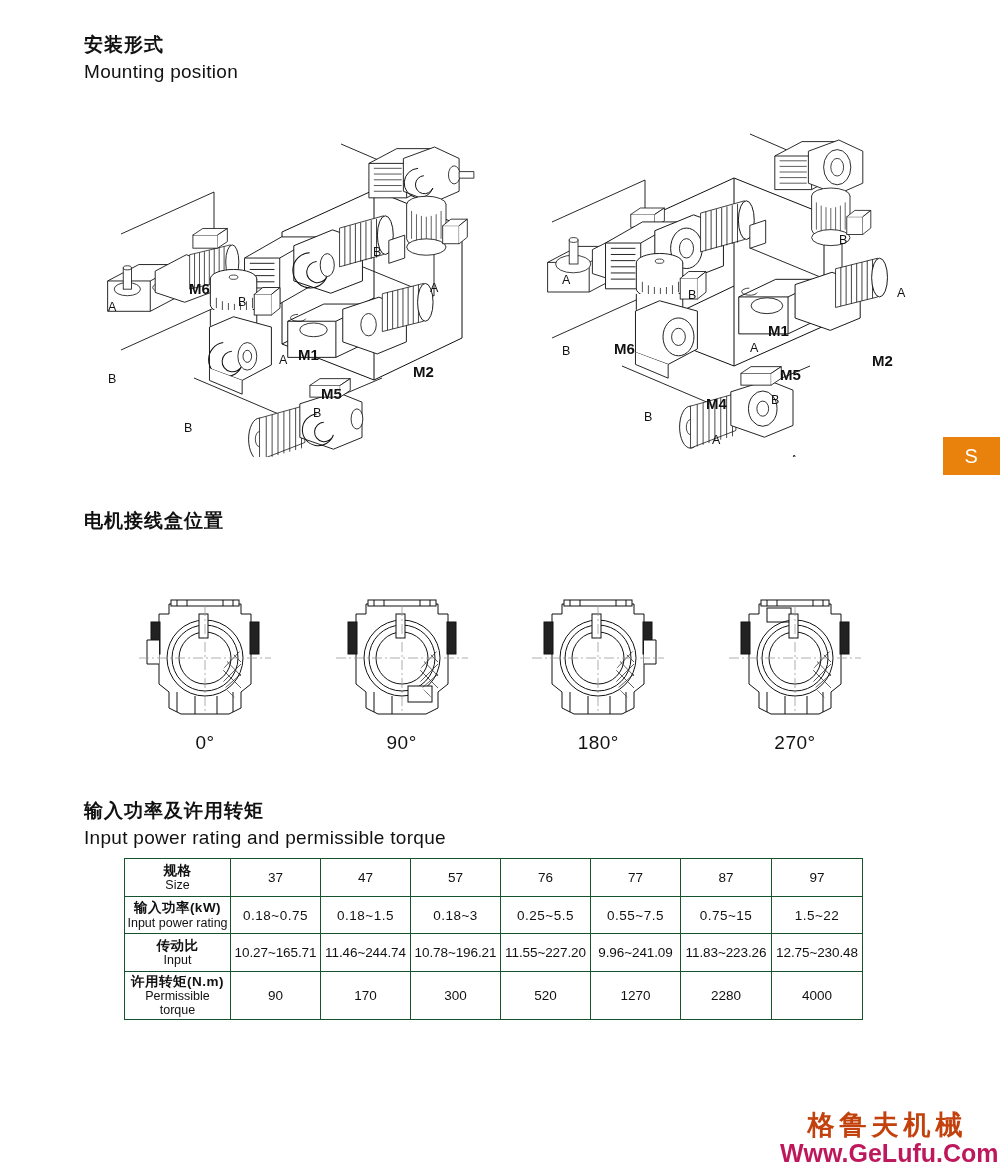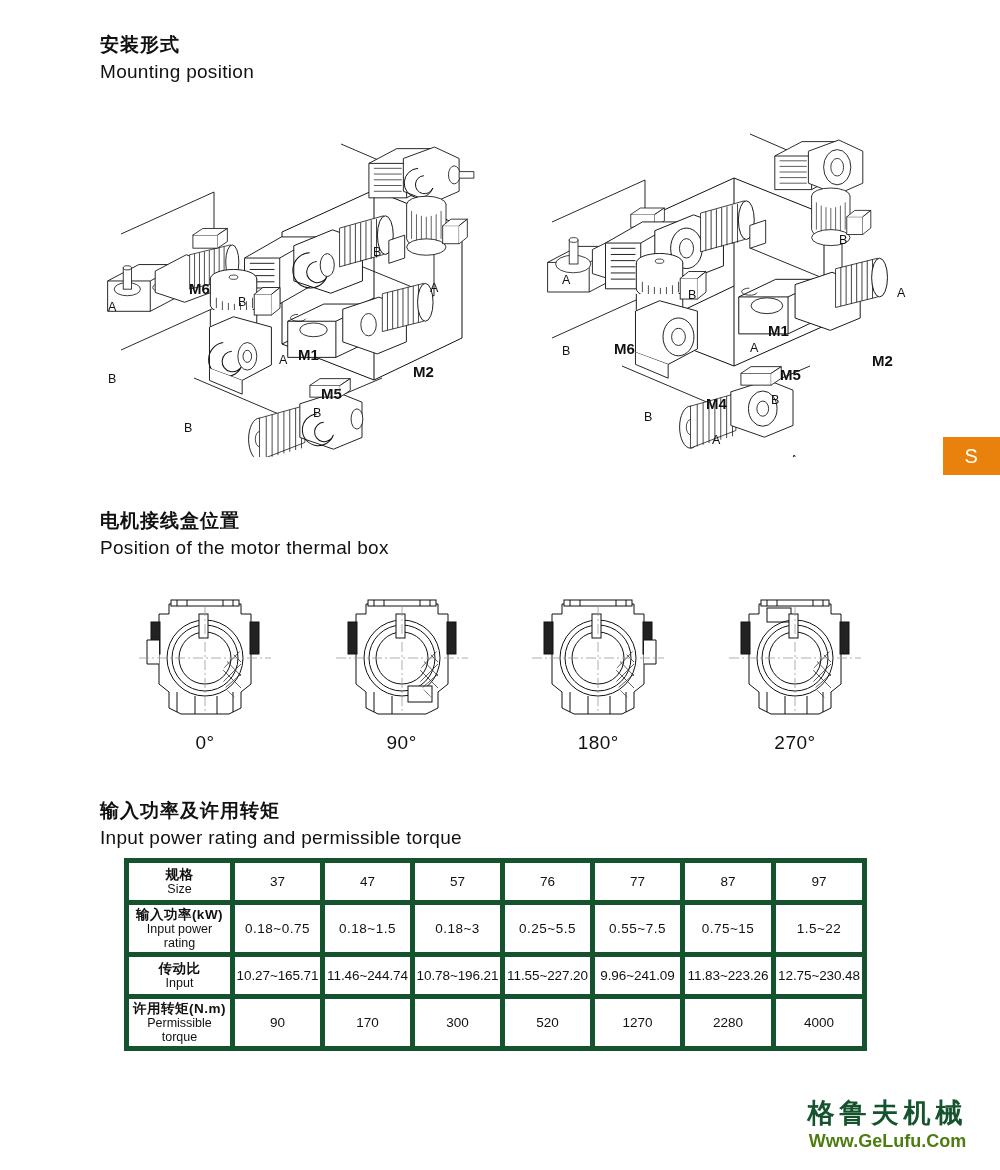--- a/index.html
+++ b/index.html
@@ -12,21 +12,21 @@
     background: #ffffff;
     font-family: "Liberation Sans", "DejaVu Sans", sans-serif;
     color: #1a1a1a;
     position: relative;
     overflow: hidden;
   }
 
   
   .section-heading {
     position: absolute;
-    left: 100px;
+    left: 84px;
   }
   .heading-cn {
     font-size: 19px;
     font-weight: bold;
     letter-spacing: 1px;
     line-height: 26px;
     color: #111;
   }
   .heading-en {
     font-size: 19px;
@@ -94,21 +94,21 @@
     left: 124px;
     top: 858px;
     width: 738px;
   }
   table.spec {
     border-collapse: collapse;
     width: 738px;
     table-layout: fixed;
   }
   table.spec td {
-    border: 5px solid #14532d;
+    border: 1px solid #14532d;
     text-align: center;
     vertical-align: middle;
     font-size: 13.5px;
     color: #111;
     padding: 2px 1px;
   }
   td.rowhead {
     width: 106px;
     line-height: 1.12;
     padding: 3px 2px;
@@ -146,28 +146,29 @@
     position: absolute;
     left: 780px;
     top: 1098px;
     width: 215px;
     text-align: center;
     pointer-events: none;
   }
   #watermark .wm-cn {
     font-size: 27px;
     font-weight: bold;
-    color: #14532d;
+    color: #c2410c;
     letter-spacing: 5px;
     line-height: 30px;
+    margin-top: 12px;
   }
   #watermark .wm-en {
-    font-size: 18px;
+    font-size: 25px;
     font-weight: bold;
-    color: #4d7c0f;
+    color: #be185d;
     letter-spacing: 0px;
     line-height: 27px;
   }
 </style>
 </head>
 <body>
 
 <div class="section-heading" id="heading-mounting">
   <div class="heading-cn">安装形式</div>
   <div class="heading-en">Mounting position</div>
@@ -504,21 +505,20 @@
       <text x="229" y="292">B</text>
       <text x="248" y="352">A</text>
       <text x="183" y="375">B</text>
       <text x="245" y="430">A</text>
     </g>
   </svg>
 </div>
 
 <div class="section-heading" id="heading-thermal">
   <div class="heading-cn">电机接线盒位置</div>
-  <div class="heading-en">Position of the motor thermal box</div>
 </div>
 
 <div id="thermal-row">
 
   <div class="thermal-item">
     <svg width="160" height="132" viewBox="0 0 160 132" xmlns="http://www.w3.org/2000/svg">
       <g stroke="#111" fill="#fff" stroke-width="1">
         <path d="M44 12 L116 12 L116 22 L126 22 L126 92 L116 100 L116 116 L104 122 L56 122 L44 116 L44 100 L34 92 L34 22 L44 22 Z"></path>
         <rect x="46" y="8" width="68" height="6"></rect>
         <path d="M52 8 L52 14 M62 8 L62 14 M98 8 L98 14 M108 8 L108 14"></path>

